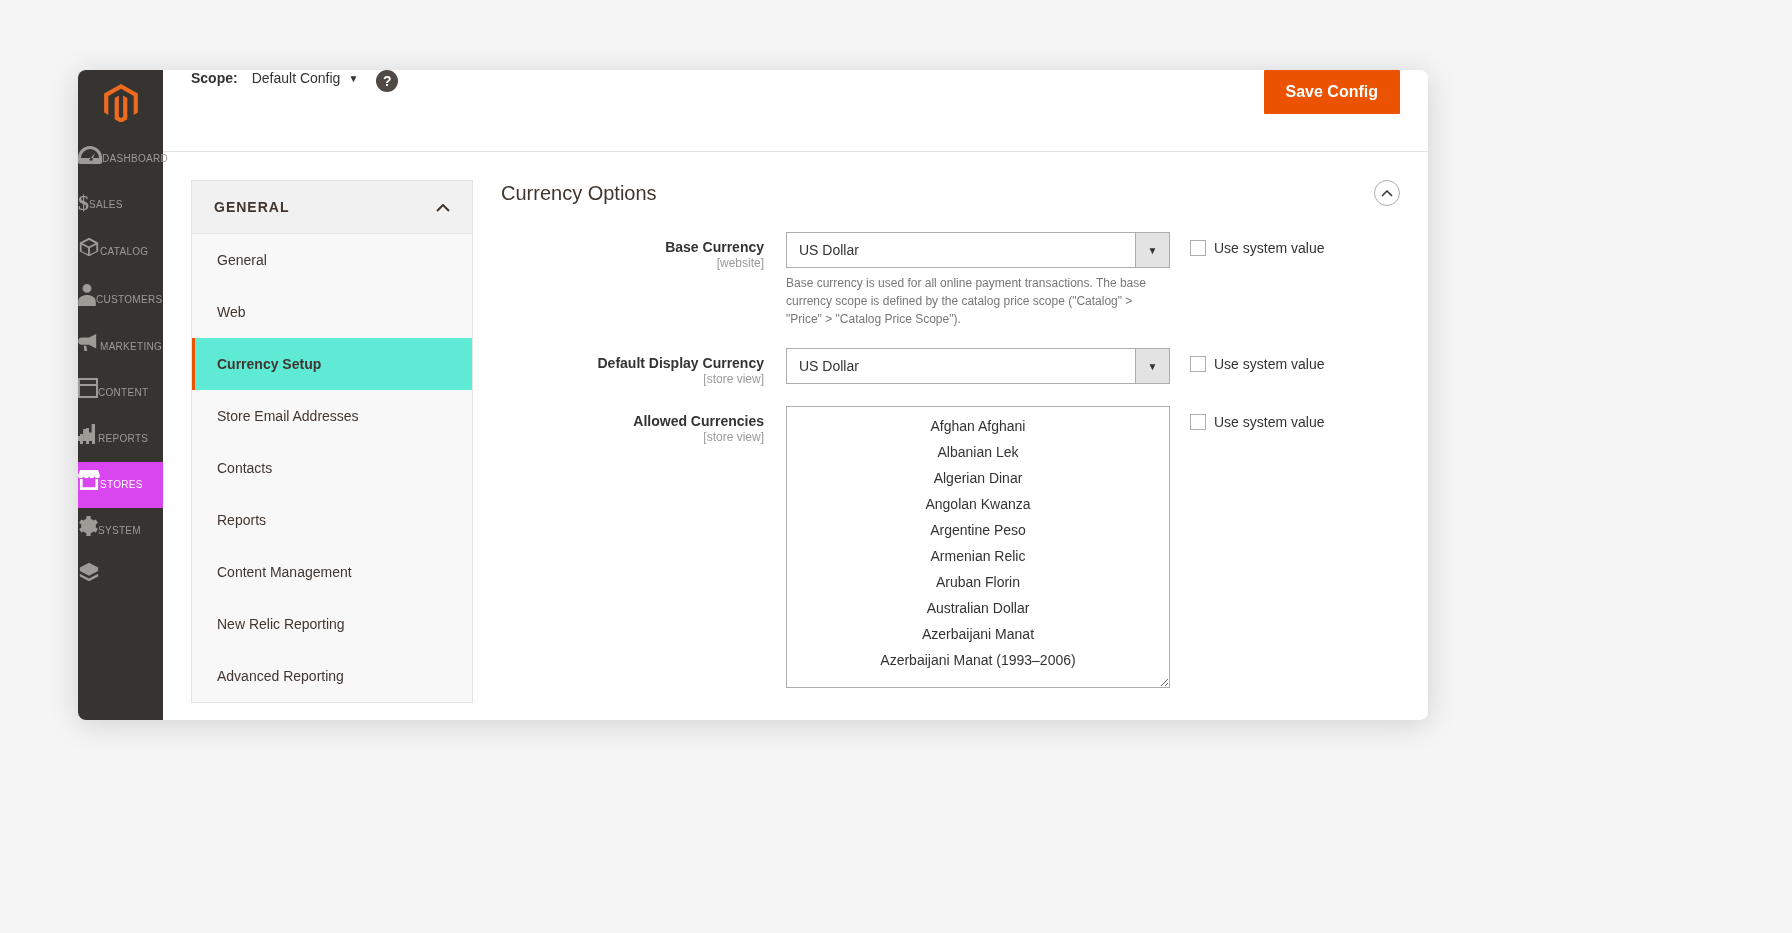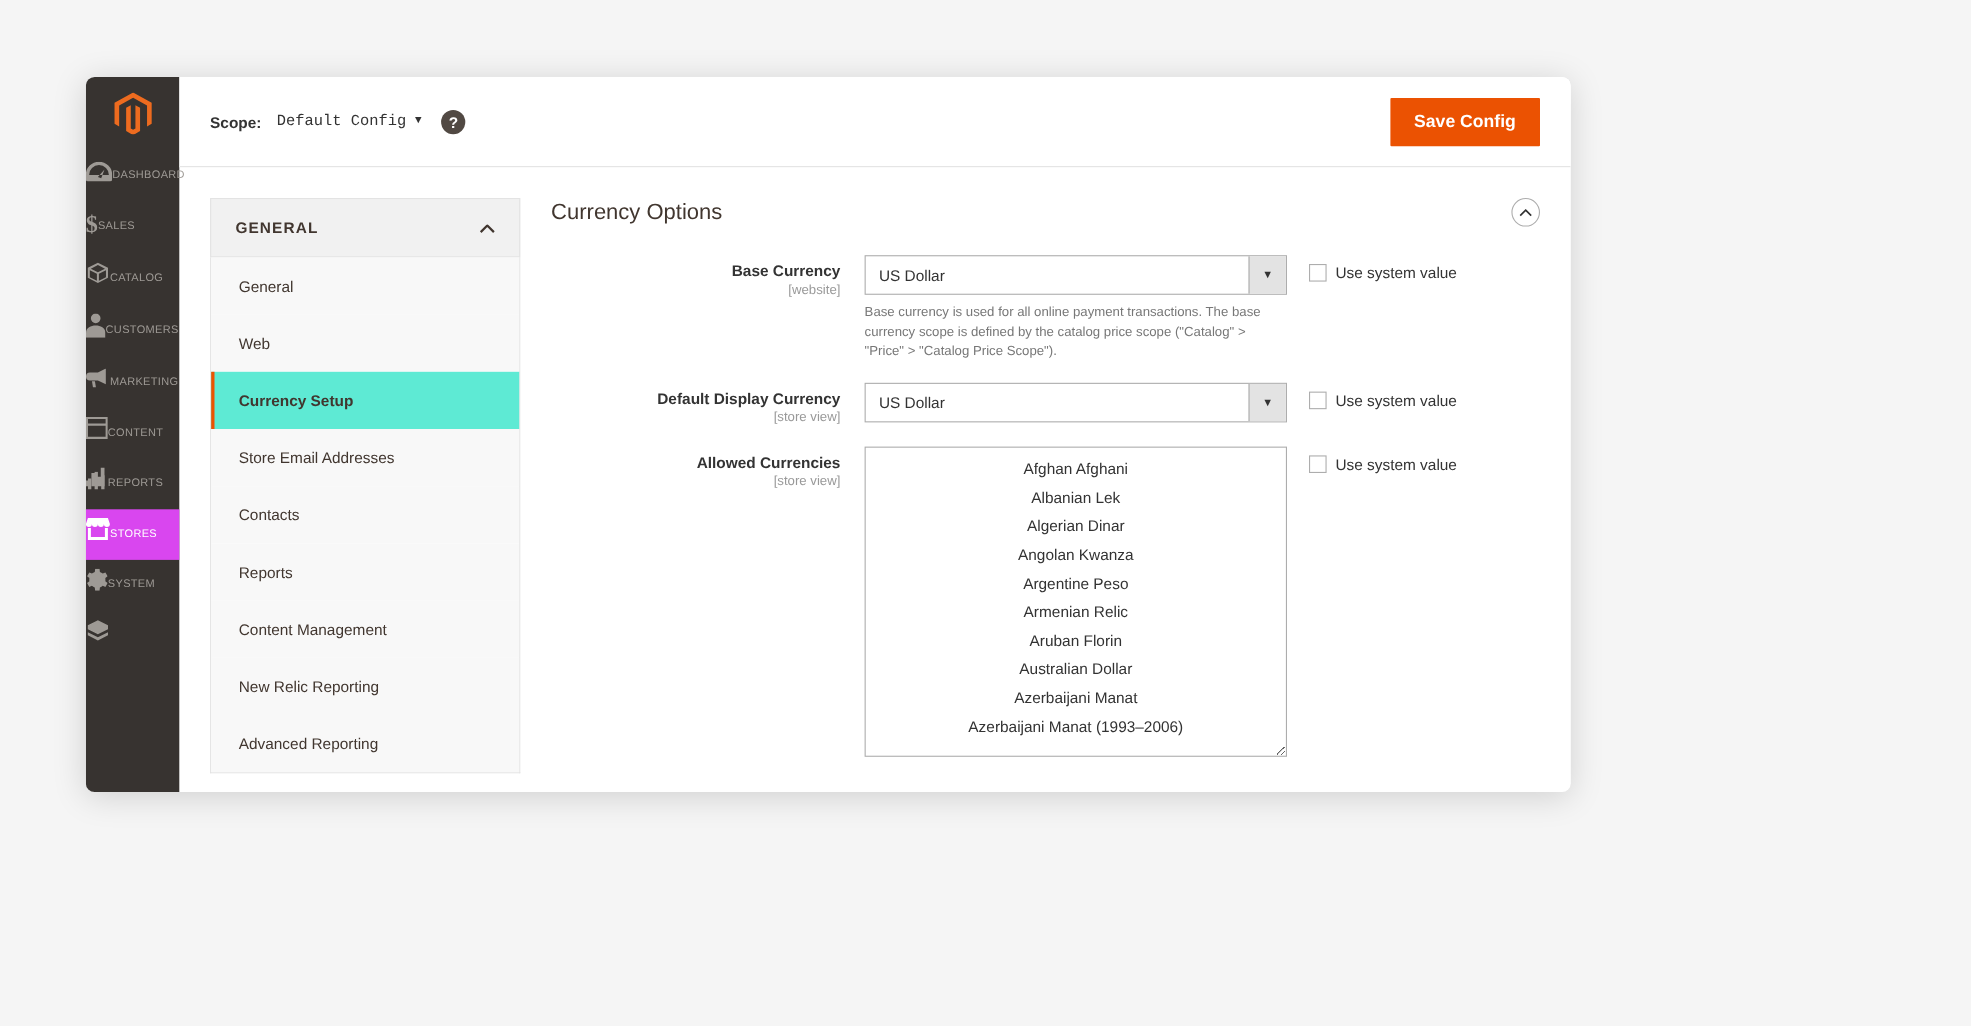--- a/index.html
+++ b/index.html
@@ -49,30 +49,29 @@
     .main {
       flex: 1;
       display: flex;
       flex-direction: column;
       overflow: hidden;
     }
     .topbar {
       height: 82px;
       border-bottom: 1px solid #e3e3e3;
       display: flex;
-      align-items: center;
+      align-items: flex-start;
       padding: 0 28px;
       background: #fff;
     }
     .scope-label { font-weight: 600; font-size: 14px; color: #333; margin-right: 14px; }
     .scope-dropdown {
       font-size: 14px; color: #333; cursor: pointer;
       display: inline-flex; align-items: center; gap: 8px;
       margin-right: 18px;
-      font-family: Liberation Mono, monospace;
     }
     .scope-caret { font-size: 10px; }
     .help-icon {
       width: 22px; height: 22px; border-radius: 50%;
       background: #514943; color: #fff;
       display: flex; align-items: center; justify-content: center;
       font-size: 14px; font-weight: bold; cursor: pointer;
     }
     .save-btn {
       margin-left: auto;

